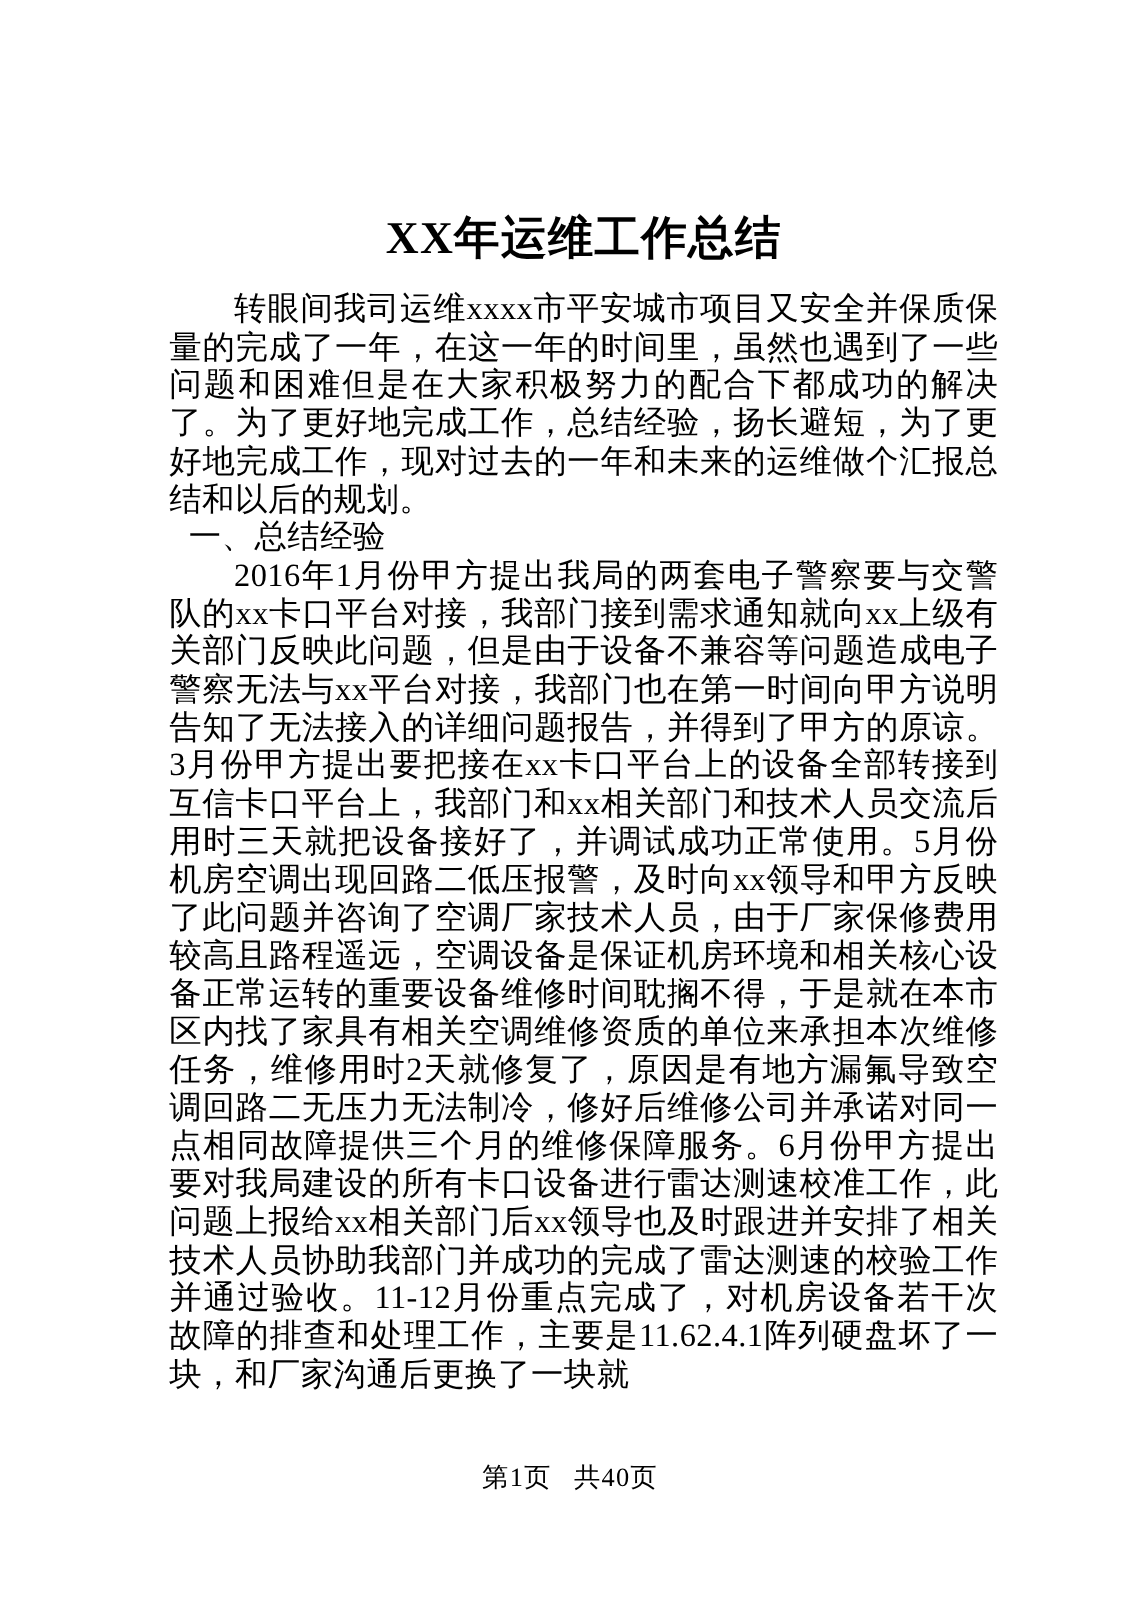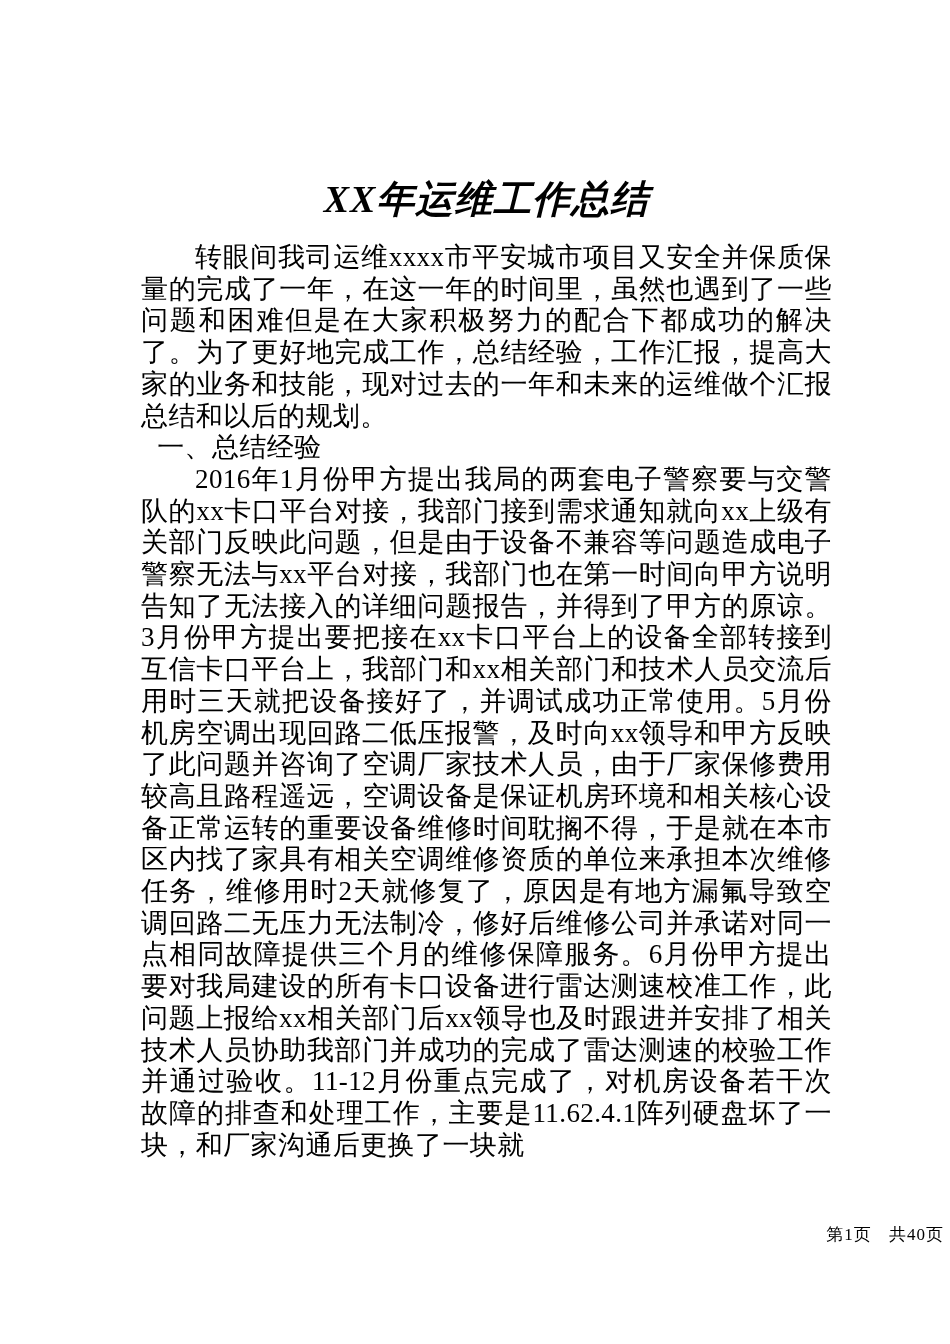--- a/index.html
+++ b/index.html
@@ -24,50 +24,49 @@
     left: 141px;
     right: 118px;
   }
   .doc-title {
     font-size: 38px;
     line-height: 46px;
     font-weight: 700;
     text-align: center;
     margin: 0 0 20px 0;
     letter-spacing: 1px;
-    font-style: italic;
   }
   .para {
     margin: 0;
     font-size: 27px;
     line-height: 31.7px;
     text-align: justify;
     letter-spacing: 0.4px;
     word-break: break-all;
   }
   .p-indent { text-indent: 2em; }
   .p-head   { text-indent: 0.6em; }
   .footer {
     position: absolute;
     bottom: 98px;
     left: 0;
     width: 100%;
-    text-align: right;
-    font-size: 17px;
+    text-align: center;
+    font-size: 22px;
     letter-spacing: 1px;
   }
   .footer span { margin: 0 6px; }
 </style>
 </head>
 <body>
 
 <div class="page">
   <div class="content">
     <h1 class="doc-title">XX年运维工作总结</h1>
-    <p class="para p-indent">转眼间我司运维xxxx市平安城市项目又安全并保质保量的完成了一年，在这一年的时间里，虽然也遇到了一些问题和困难但是在大家积极努力的配合下都成功的解决了。为了更好地完成工作，总结经验，工作汇报，提高大家的业务和技能，现对过去的一年和未来的运维做个汇报总结和以后的规划。</p>
+    <p class="para p-indent">转眼间我司运维xxxx市平安城市项目又安全并保质保量的完成了一年，在这一年的时间里，虽然也遇到了一些问题和困难但是在大家积极努力的配合下都成功的解决了。为了更好地完成工作，总结经验，扬长避短，为了更好地完成工作，现对过去的一年和未来的运维做个汇报总结和以后的规划。</p>
     <p class="para p-head">一、总结经验</p>
     <p class="para p-indent">2016年1月份甲方提出我局的两套电子警察要与交警队的xx卡口平台对接，我部门接到需求通知就向xx上级有关部门反映此问题，但是由于设备不兼容等问题造成电子警察无法与xx平台对接，我部门也在第一时间向甲方说明告知了无法接入的详细问题报告，并得到了甲方的原谅。3月份甲方提出要把接在xx卡口平台上的设备全部转接到互信卡口平台上，我部门和xx相关部门和技术人员交流后用时三天就把设备接好了，并调试成功正常使用。5月份机房空调出现回路二低压报警，及时向xx领导和甲方反映了此问题并咨询了空调厂家技术人员，由于厂家保修费用较高且路程遥远，空调设备是保证机房环境和相关核心设备正常运转的重要设备维修时间耽搁不得，于是就在本市区内找了家具有相关空调维修资质的单位来承担本次维修任务，维修用时2天就修复了，原因是有地方漏氟导致空调回路二无压力无法制冷，修好后维修公司并承诺对同一点相同故障提供三个月的维修保障服务。6月份甲方提出要对我局建设的所有卡口设备进行雷达测速校准工作，此问题上报给xx相关部门后xx领导也及时跟进并安排了相关技术人员协助我部门并成功的完成了雷达测速的校验工作并通过验收。11-12月份重点完成了，对机房设备若干次故障的排查和处理工作，主要是11.62.4.1阵列硬盘坏了一块，和厂家沟通后更换了一块就</p>
   </div>
 
   <div class="footer">
     <span>第1页</span>
     <span>共40页</span>
   </div>
 </div>
 

